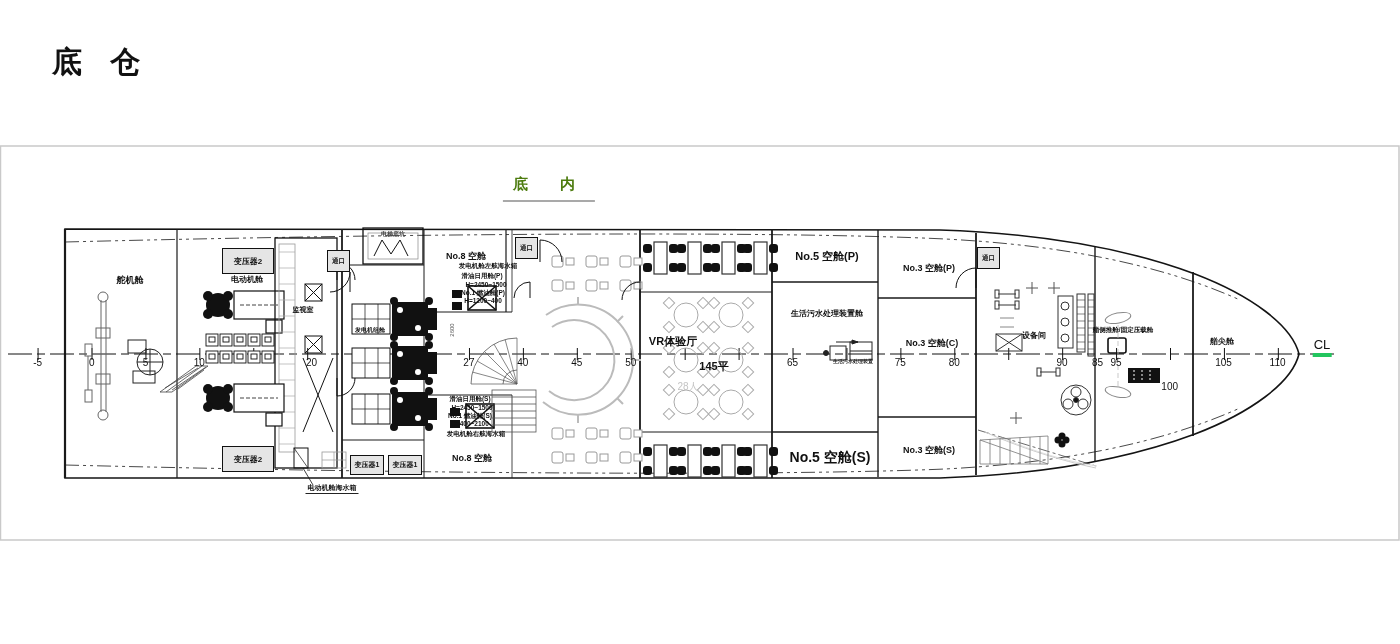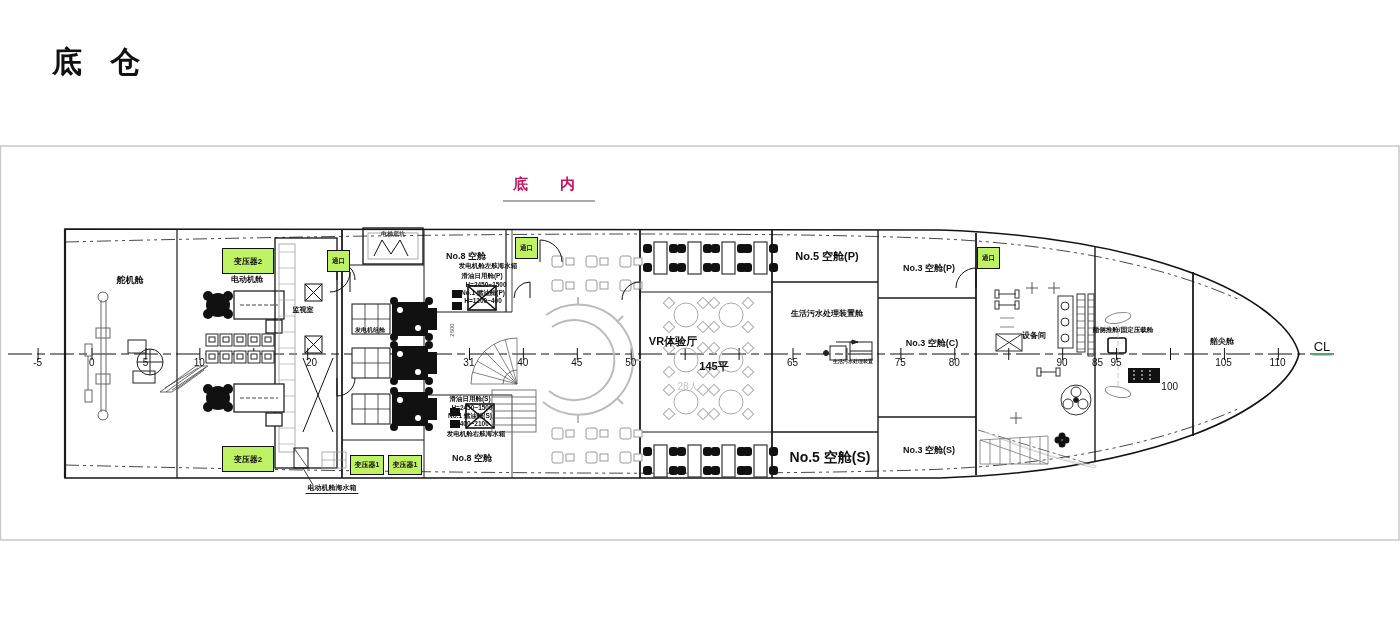--- a/index.html
+++ b/index.html
@@ -3,26 +3,26 @@
 <meta charset="utf-8">
 <style>
   html,body{margin:0;padding:0;background:#fff;}
   body{width:1400px;height:644px;overflow:hidden;font-family:"Liberation Sans","DejaVu Sans",sans-serif;}
   #stage{position:relative;width:1400px;height:644px;background:#fff;}
   svg.plan{position:absolute;left:0;top:0;}
   .lbl{position:absolute;transform:translate(-50%,-50%);white-space:nowrap;color:#111;font-weight:bold;line-height:1;}
   .plain{font-weight:400;}
   .rot{transform:translate(-50%,-50%) rotate(-90deg);}
   .underlined{border-bottom:1.2px solid #222;padding:0 2px 2px 2px;}
-  .box-lbl{position:absolute;border:1.5px solid #111;background:#bef264;display:flex;align-items:center;justify-content:center;font-weight:bold;color:#111;box-sizing:border-box;white-space:nowrap;}
+  .box-lbl{position:absolute;border:1.5px solid #111;background:#e5e5e5;display:flex;align-items:center;justify-content:center;font-weight:bold;color:#111;box-sizing:border-box;white-space:nowrap;}
   .title{position:absolute;left:52px;top:42px;font-size:30px;letter-spacing:10px;color:#111;font-weight:600;}
-  .deck-label{position:absolute;left:549px;top:188px;transform:translate(-50%,-50%);font-size:15px;font-weight:bold;letter-spacing:14px;color:#be185d;border-bottom:1.5px solid #555;padding:0 6px 7px 10px;}
+  .deck-label{position:absolute;left:549px;top:188px;transform:translate(-50%,-50%);font-size:15px;font-weight:bold;letter-spacing:14px;color:#4d7c0f;border-bottom:1.5px solid #555;padding:0 6px 7px 10px;}
   .caption{position:absolute;left:664px;top:587px;transform:translate(-50%,-50%);font-size:27px;letter-spacing:3px;color:#111;font-weight:500;}
   .station-num{position:absolute;top:357px;transform:translateX(-55%);font-size:10px;color:#111;}
-  .cl{position:absolute;left:1322px;top:347px;transform:translate(-50%,-50%);font-size:13px;color:#111;border-bottom:1px solid #22c55e;padding:0 1px 1px;}
+  .cl{position:absolute;left:1322px;top:347px;transform:translate(-50%,-50%);font-size:13px;color:#111;border-bottom:4px solid #22c55e;padding:0 1px 1px;}
 </style>
 </head>
 <body>
 
 <div id="stage">
 
   <svg class="plan" width="1400" height="644" viewBox="0 0 1400 644">
 
     <rect x="0.5" y="146" width="1398.5" height="394" fill="#fff" stroke="#c9c9c9" stroke-width="1.5"></rect>
 
@@ -473,21 +473,21 @@
 
   <div class="title">底 仓</div>
   <div class="deck-label">底 内</div>
   <div class="cl">CL</div>
   <div id="station-labels">
       <div class="station-num" style="left: 38.075px;">-5</div>
       <div class="station-num" style="left: 92px;">0</div>
       <div class="station-num" style="left: 145.925px;">5</div>
       <div class="station-num" style="left: 199.85px;">10</div>
       <div class="station-num" style="left: 312px;">20</div>
-      <div class="station-num" style="left: 469.475px;">31</div>
+      <div class="station-num" style="left: 469.475px;">27</div>
       <div class="station-num" style="left: 523.4px;">40</div>
       <div class="station-num" style="left: 577.325px;">45</div>
       <div class="station-num" style="left: 631.25px;">50</div>
       <div class="station-num" style="left: 793.025px;">65</div>
       <div class="station-num" style="left: 900.875px;">75</div>
       <div class="station-num" style="left: 954.8px;">80</div>
       <div class="station-num" style="left: 1062px; margin-left: 36px;">85</div>
       <div class="station-num" style="left: 1062.65px;">90</div>
       <div class="station-num" style="left: 1116.58px;">95</div>
       <div class="station-num" style="left: 1170.5px; margin-top: 24px;">100</div>

